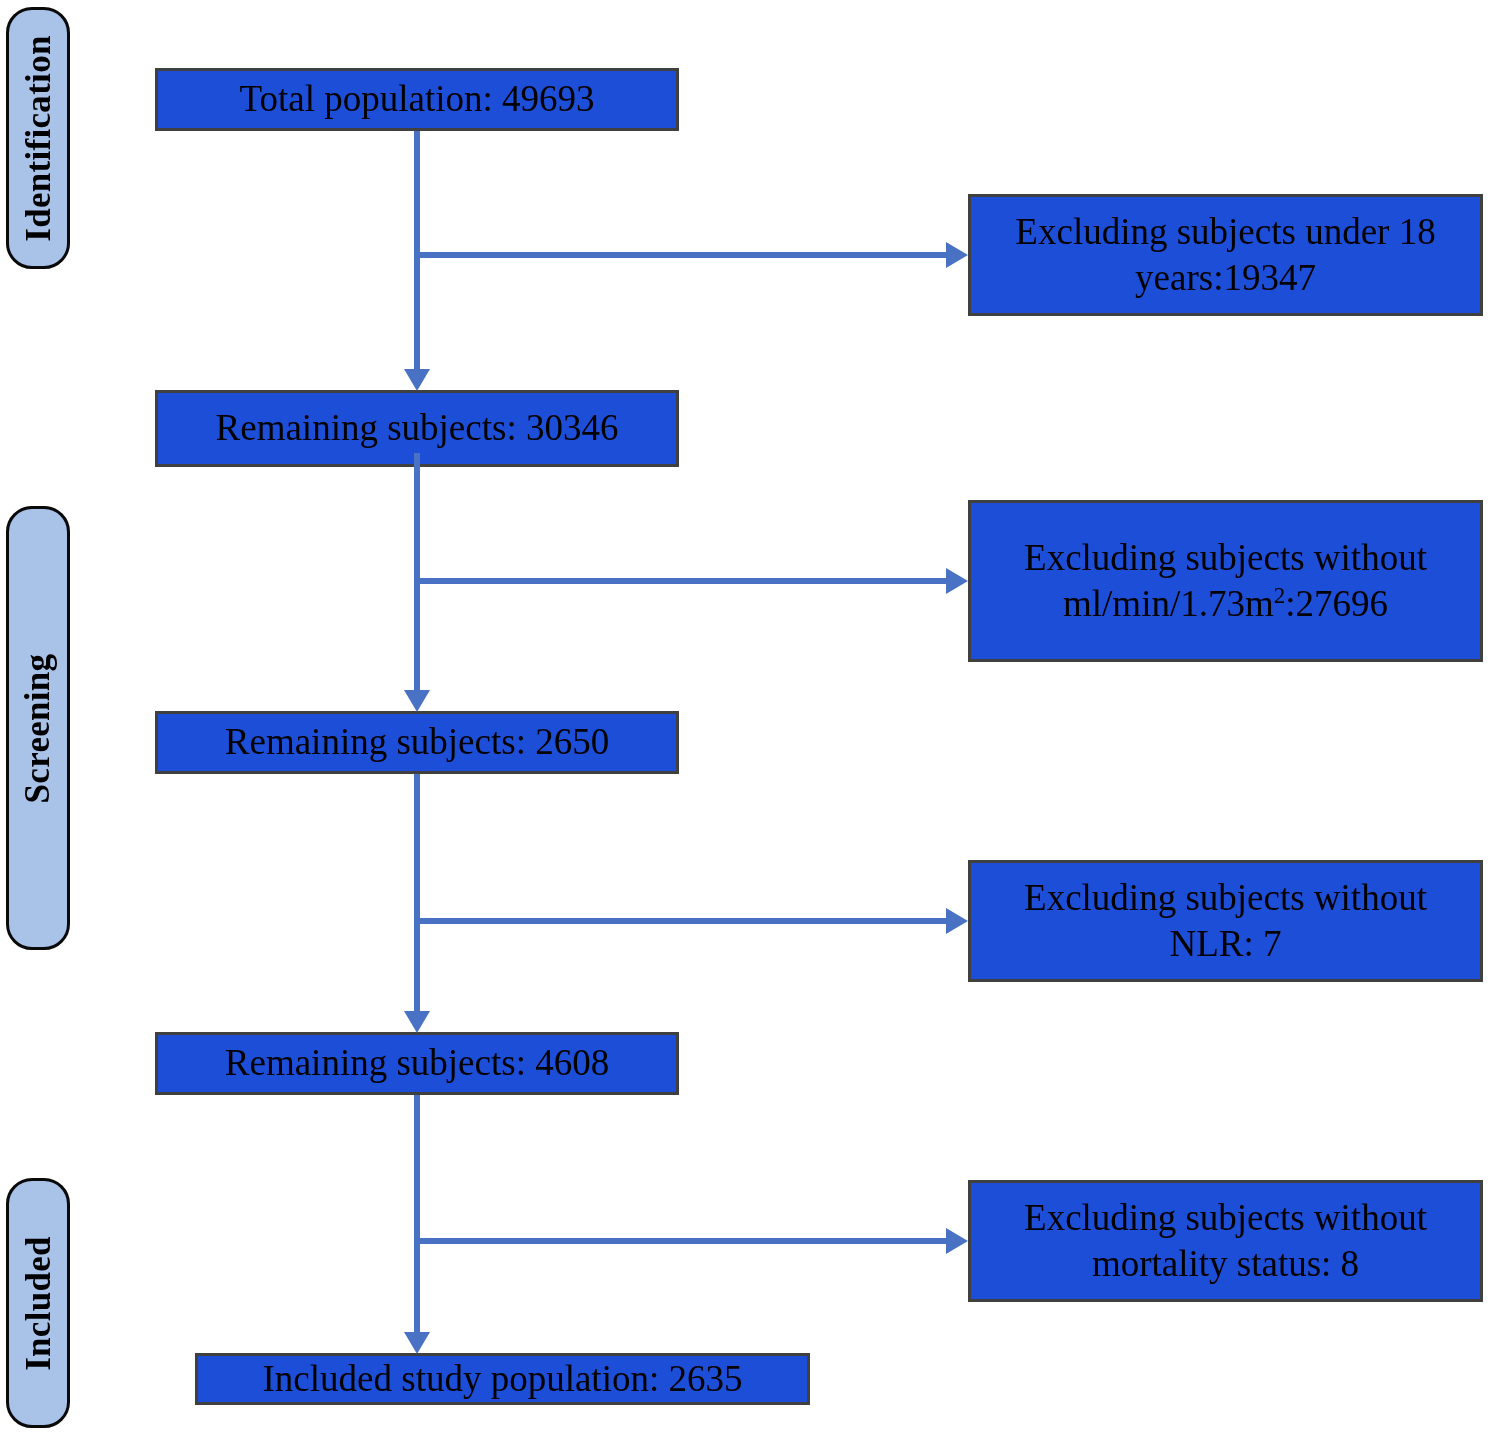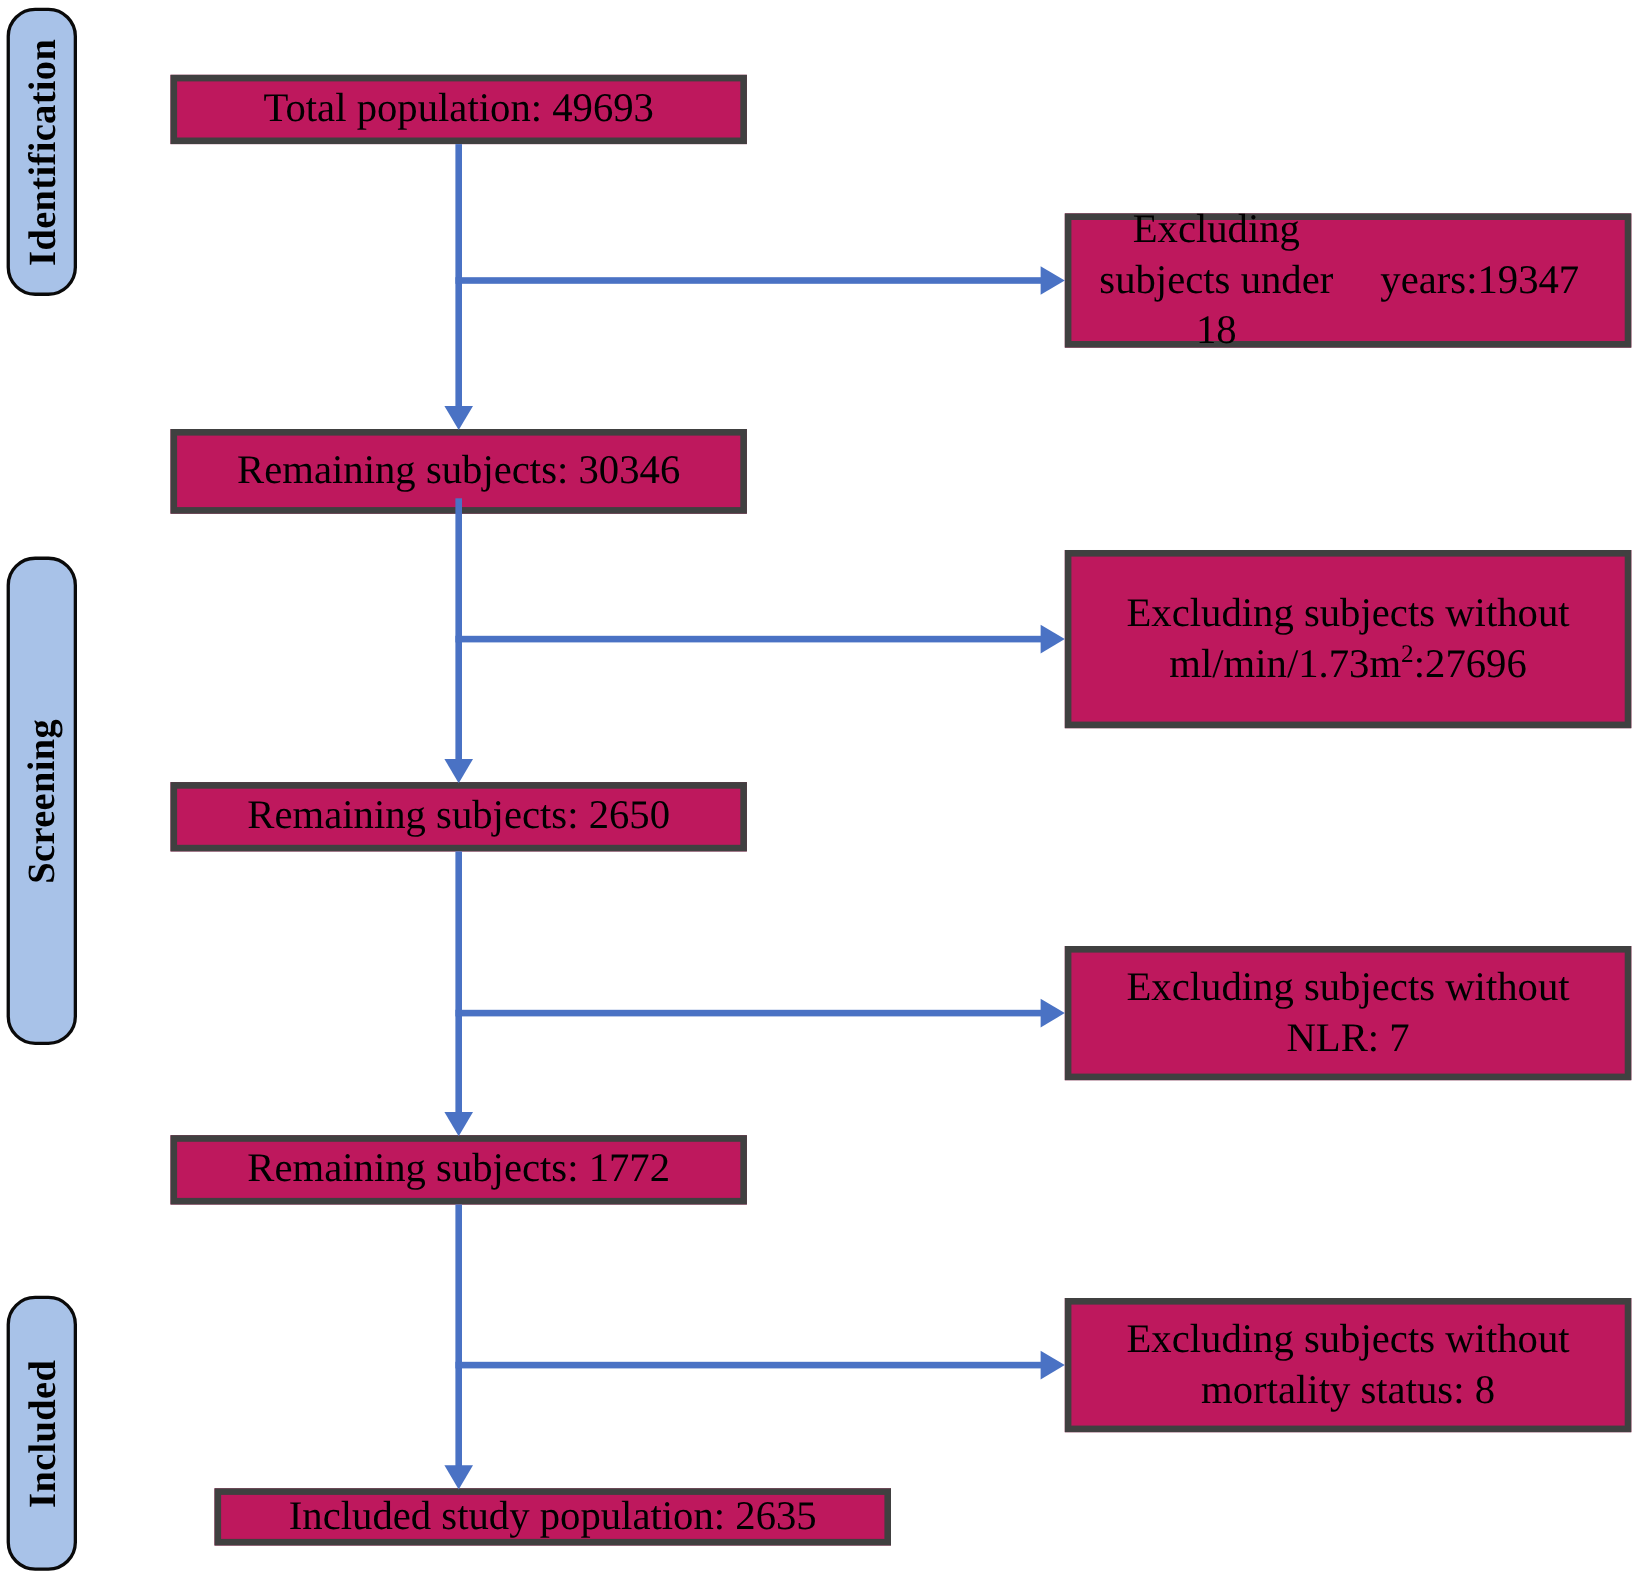--- a/index.html
+++ b/index.html
@@ -36,22 +36,22 @@
     font-weight: bold;
     font-size: 35px;
     line-height: 1;
     color: #000000;
     letter-spacing: 0.3px;
   }
 
   
   .flow-box {
     position: absolute;
-    background: #be185d;
-    border: 6px solid #404040;
+    background: #1d4ed8;
+    border: 3px solid #404040;
     box-sizing: border-box;
     display: flex;
     align-items: center;
     justify-content: center;
     text-align: center;
     color: #000000;
     font-size: 37px;
     line-height: 1.25;
     padding: 2px 12px;
   }
@@ -116,28 +116,28 @@
 
   <div class="flow-box" style="left:155px; top:390px; width:524px; height:77px;">
     <span class="box-text">Remaining subjects: 30346</span>
   </div>
 
   <div class="flow-box" style="left:155px; top:711px; width:524px; height:63px;">
     <span class="box-text">Remaining subjects: 2650</span>
   </div>
 
   <div class="flow-box" style="left:155px; top:1032px; width:524px; height:63px;">
-    <span class="box-text">Remaining subjects: 1772</span>
+    <span class="box-text">Remaining subjects: 4608</span>
   </div>
 
   <div class="flow-box" style="left:155px; top:1353px; width:615px; height:52px;margin-left:40px;">
     <span class="box-text">Included study population: 2635</span>
   </div>
 
-  <div class="flow-box" style="left:968px; top:194px; width:515px; height:122px; flex-direction:row;">
+  <div class="flow-box" style="left:968px; top:194px; width:515px; height:122px; flex-direction:column;">
     <span class="box-text">Excluding subjects under 18</span>
     <span class="box-text">years:19347</span>
   </div>
 
   <div class="flow-box" style="left:968px; top:500px; width:515px; height:162px; flex-direction:column;">
     <span class="box-text">Excluding subjects without</span>
     <span class="box-text"><span>ml/min/1.73m</span><sup>2</sup><span>:27696</span></span>
   </div>
 
   <div class="flow-box" style="left:968px; top:860px; width:515px; height:122px; flex-direction:column;">

